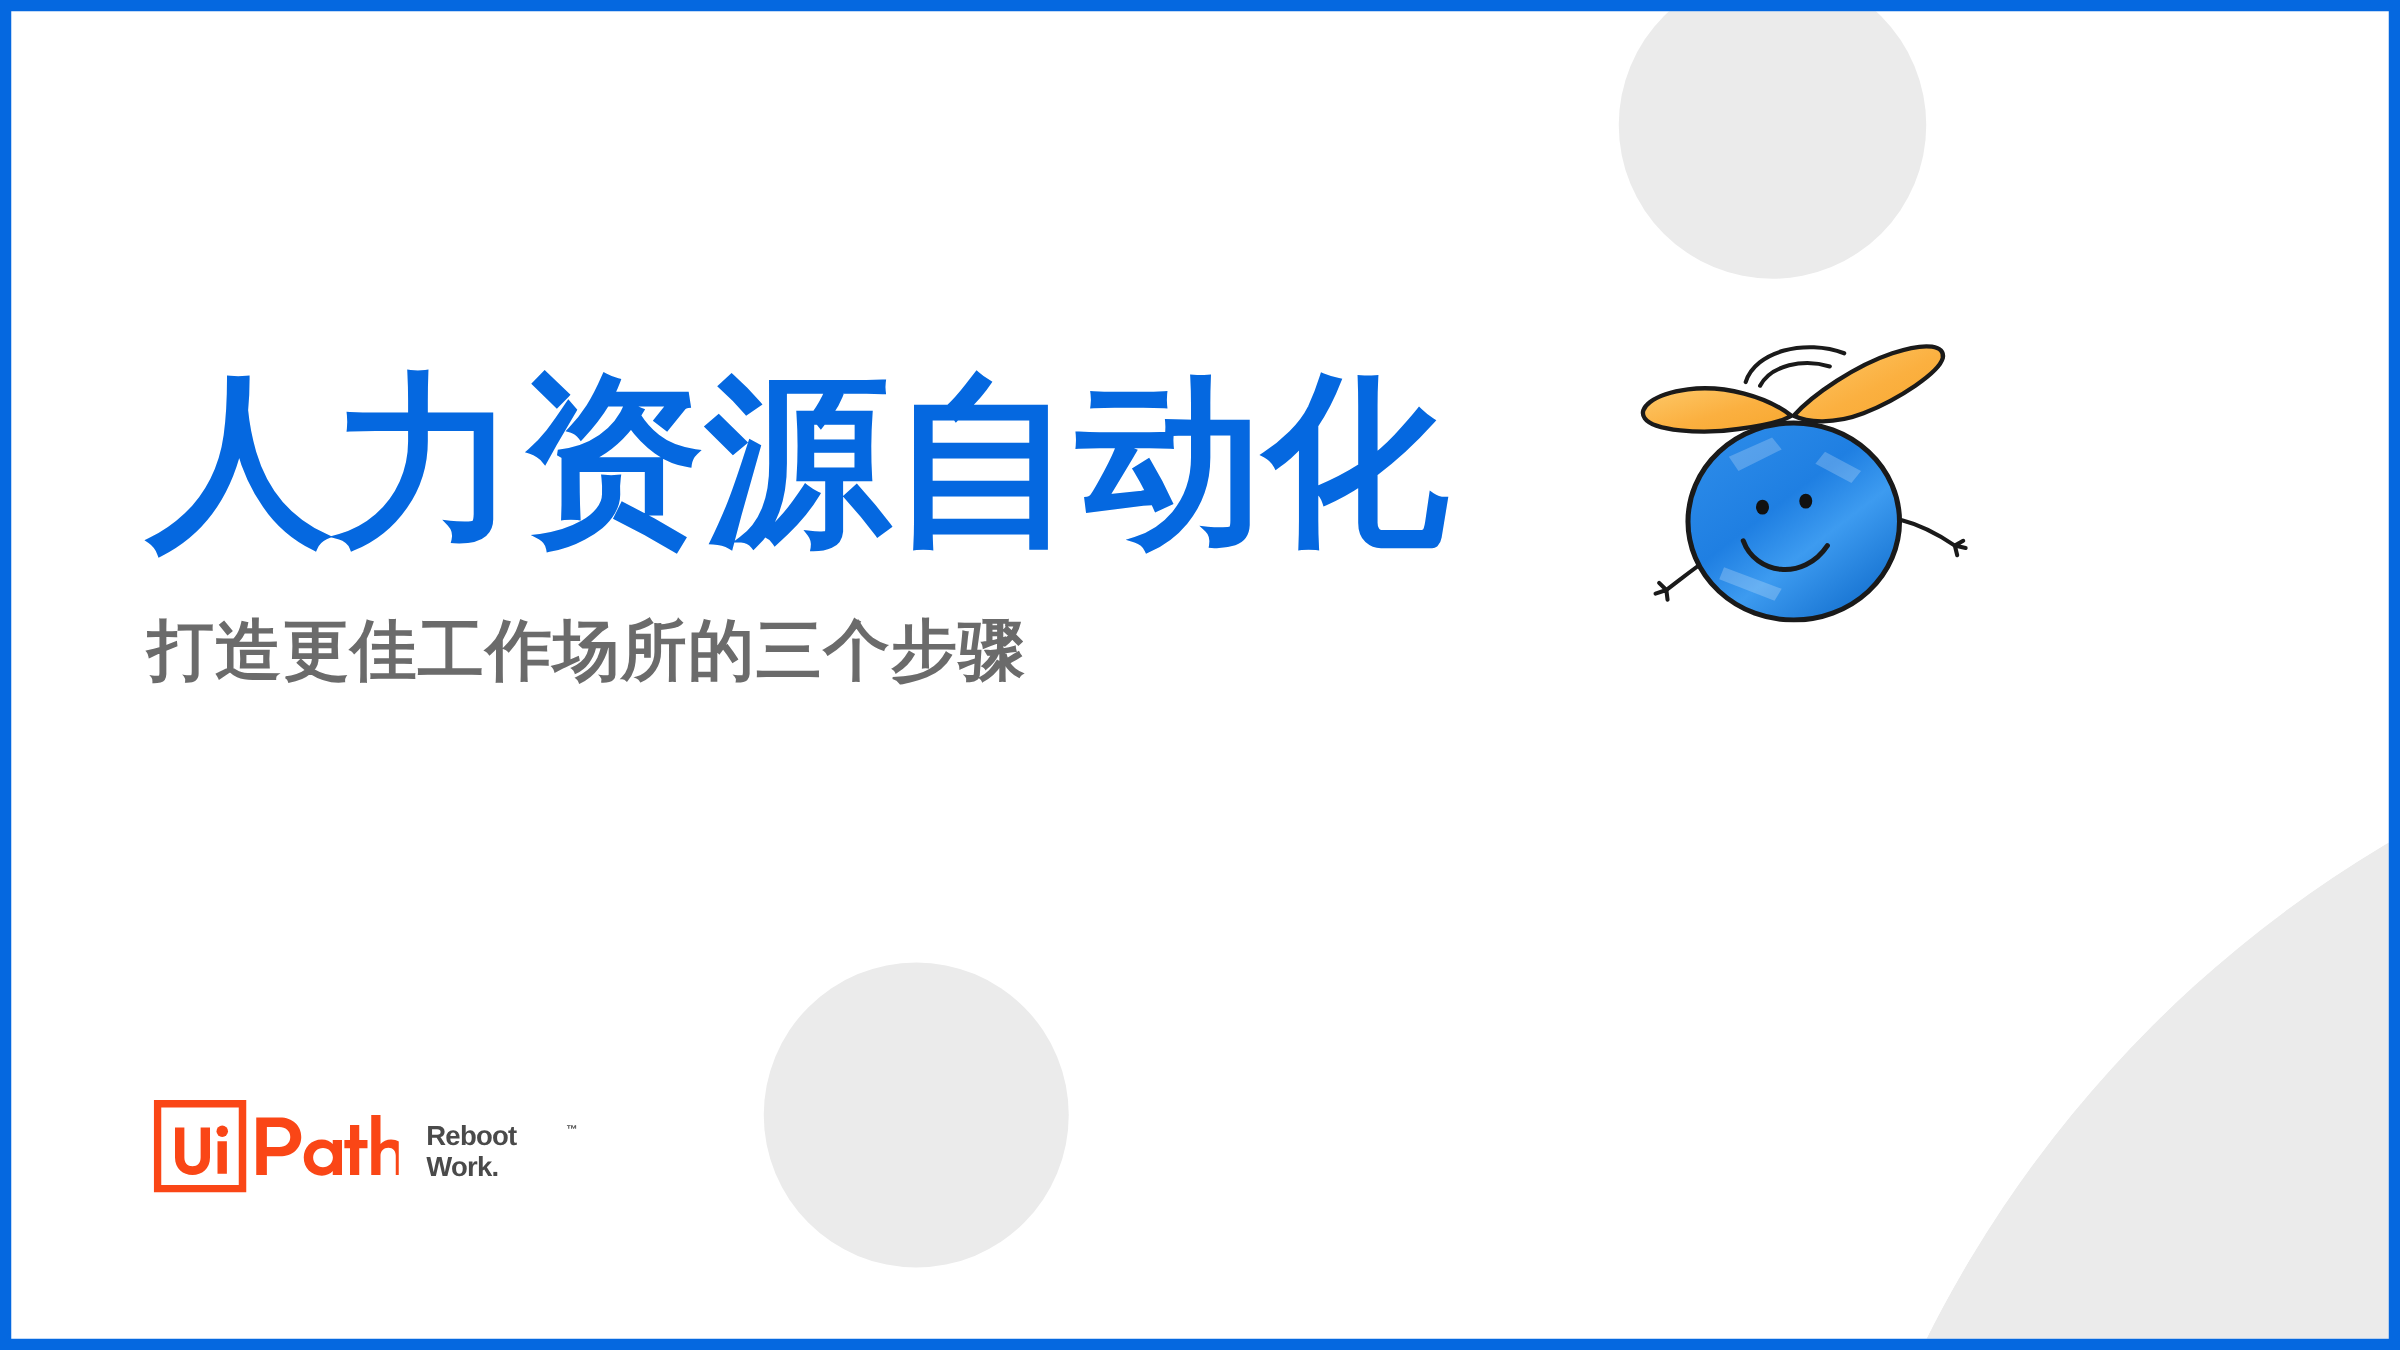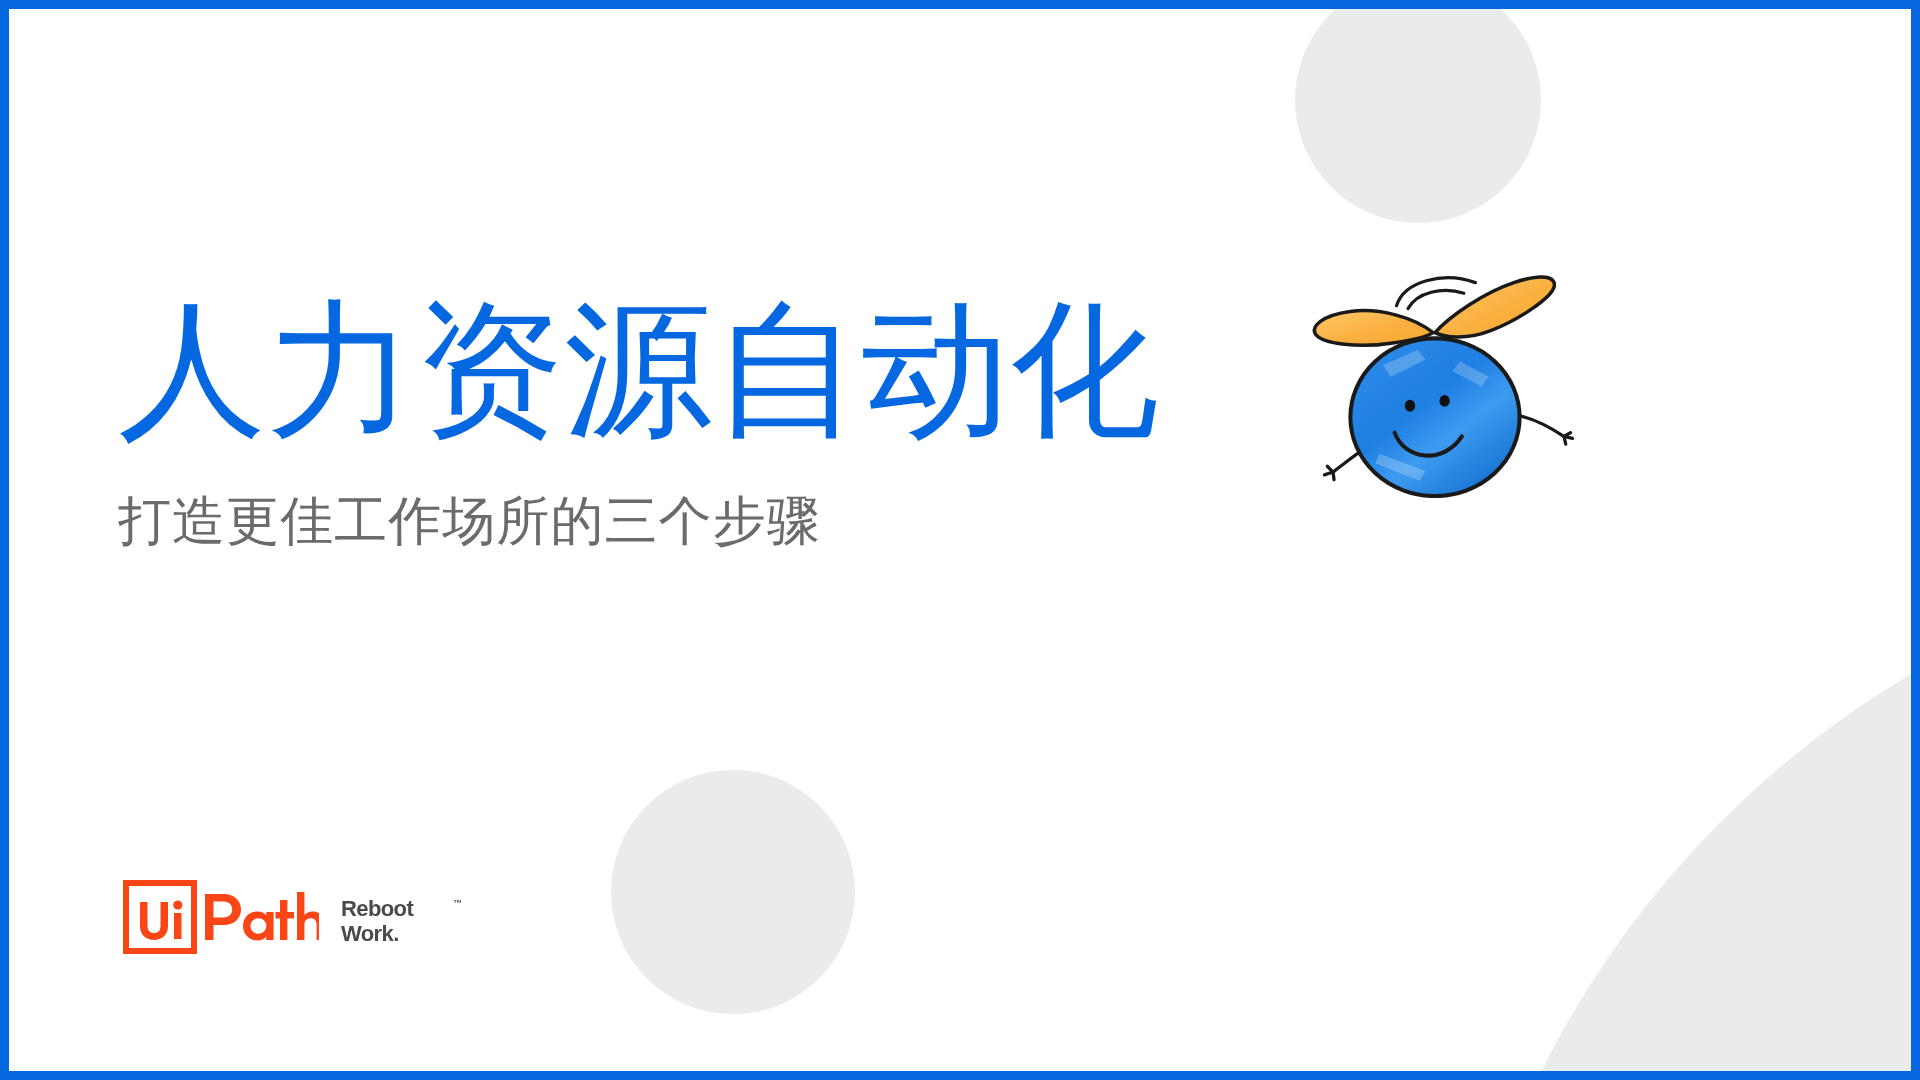--- a/index.html
+++ b/index.html
@@ -36,30 +36,30 @@
   }
   #title-block {
     position:absolute;
     left:118px;
     top:292px;
     width:1180px;
   }
   #slide-title {
     font-size:148px;
     line-height:1.06;
-    font-weight:400;
+    font-weight:700;
     color:#0568e0;
     letter-spacing:0.005em;
     white-space:nowrap;
   }
   #slide-subtitle {
     margin-top:38px;
     font-size:53px;
     line-height:1.3;
-    font-weight:400;
+    font-weight:700;
     color:#6b6b6b;
     letter-spacing:0.02em;
     white-space:nowrap;
   }
 
   
   #mascot {
     position:absolute;
     left:1290px;
     top:248px;

